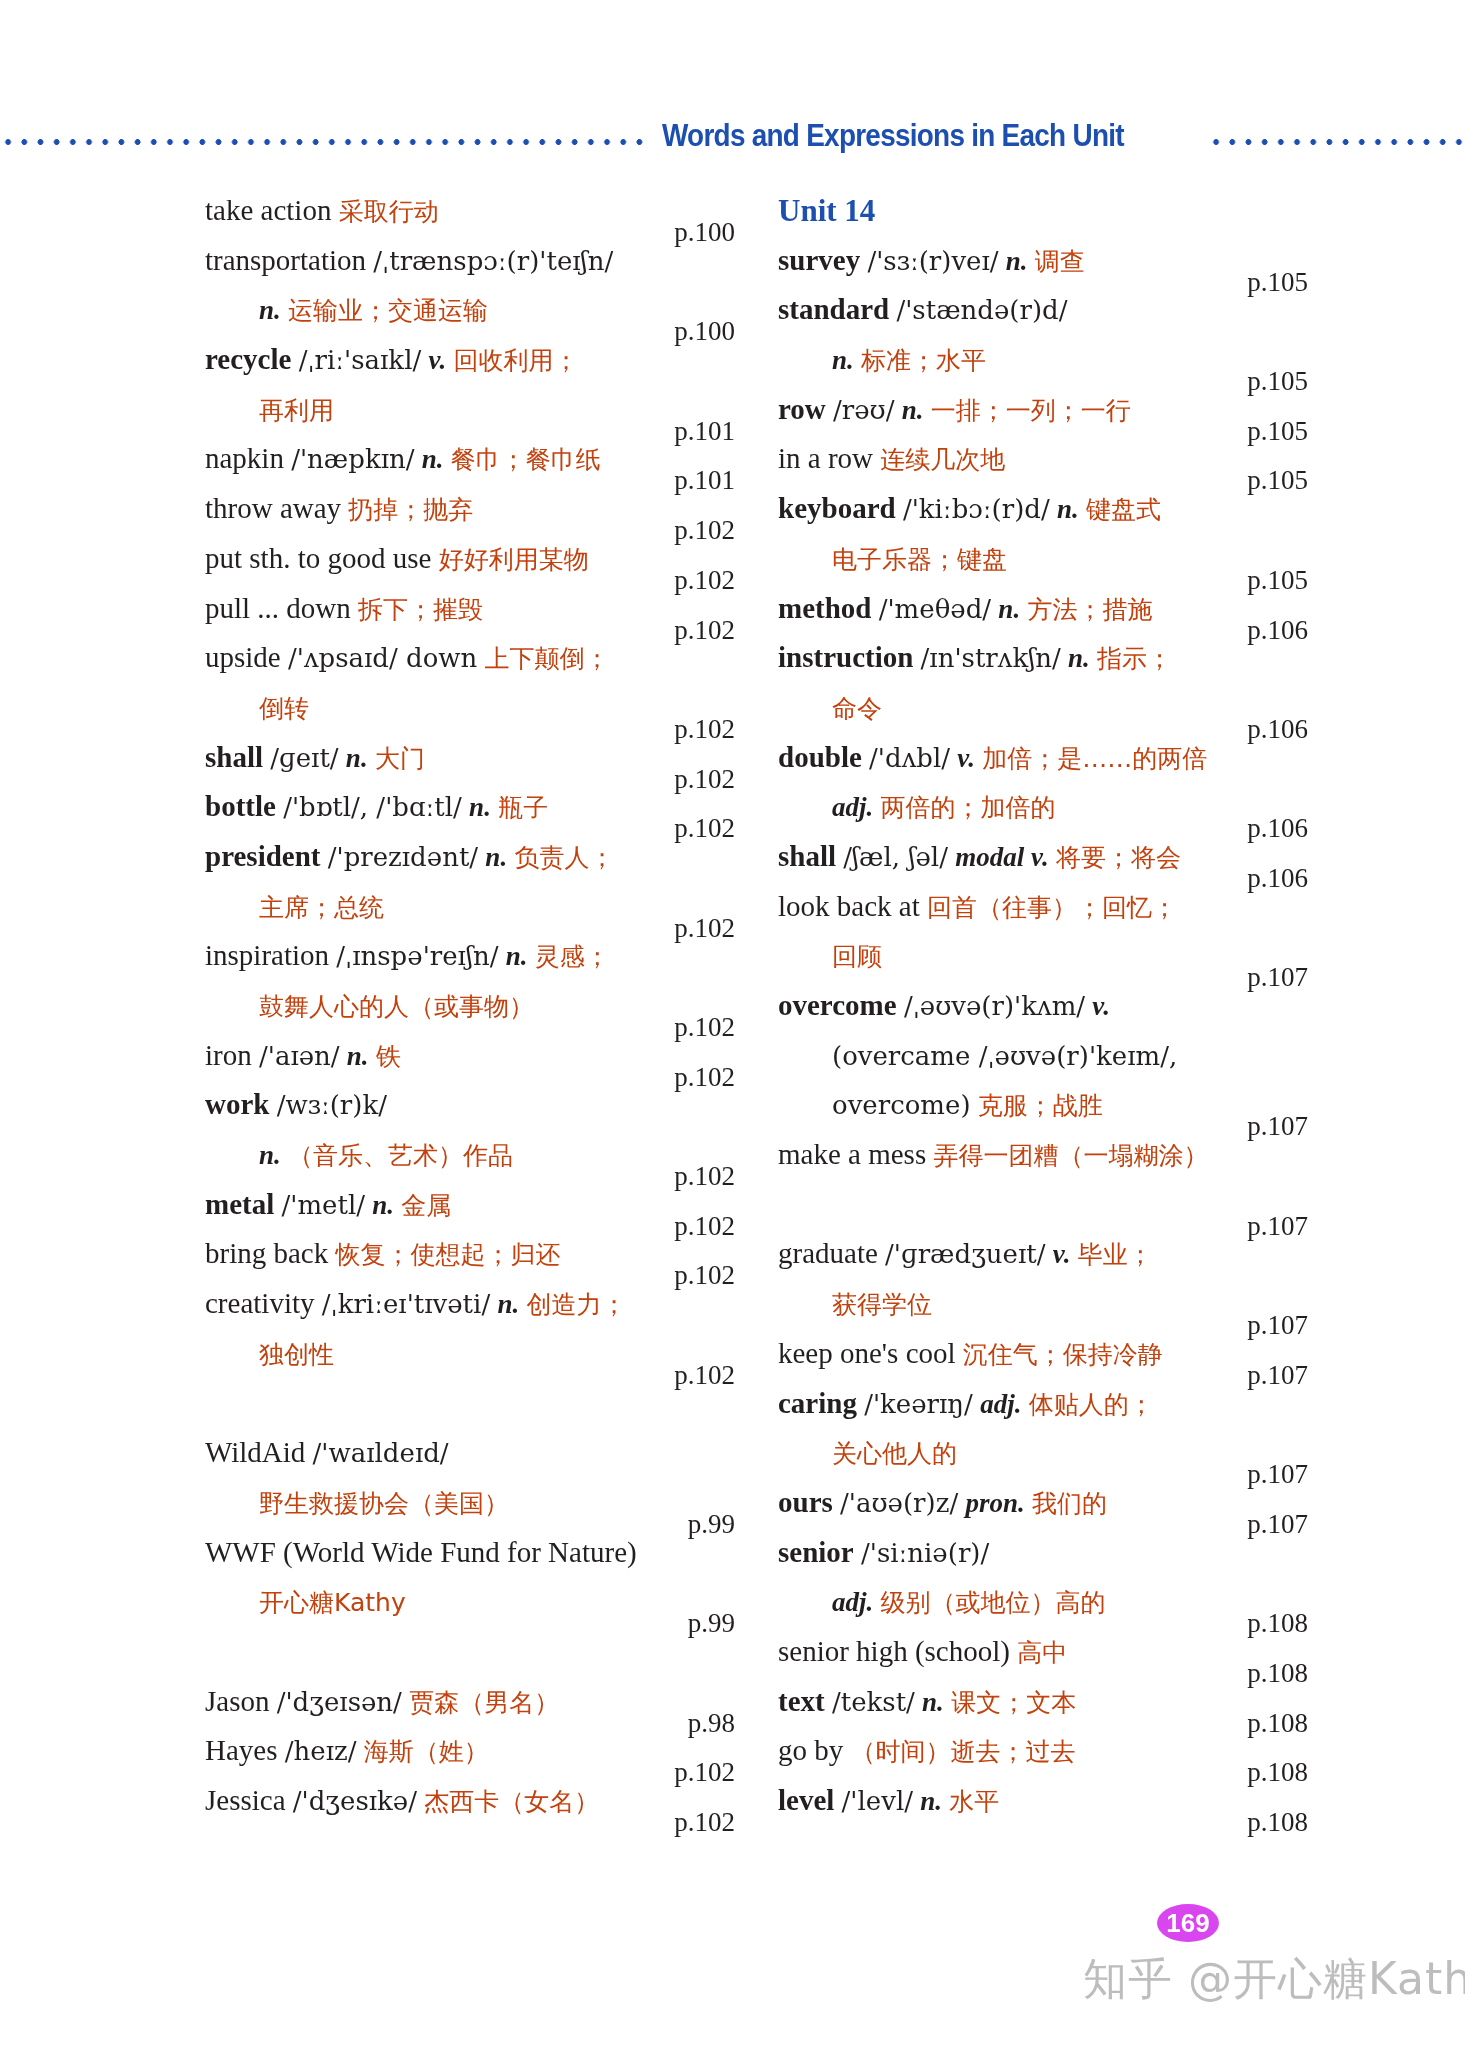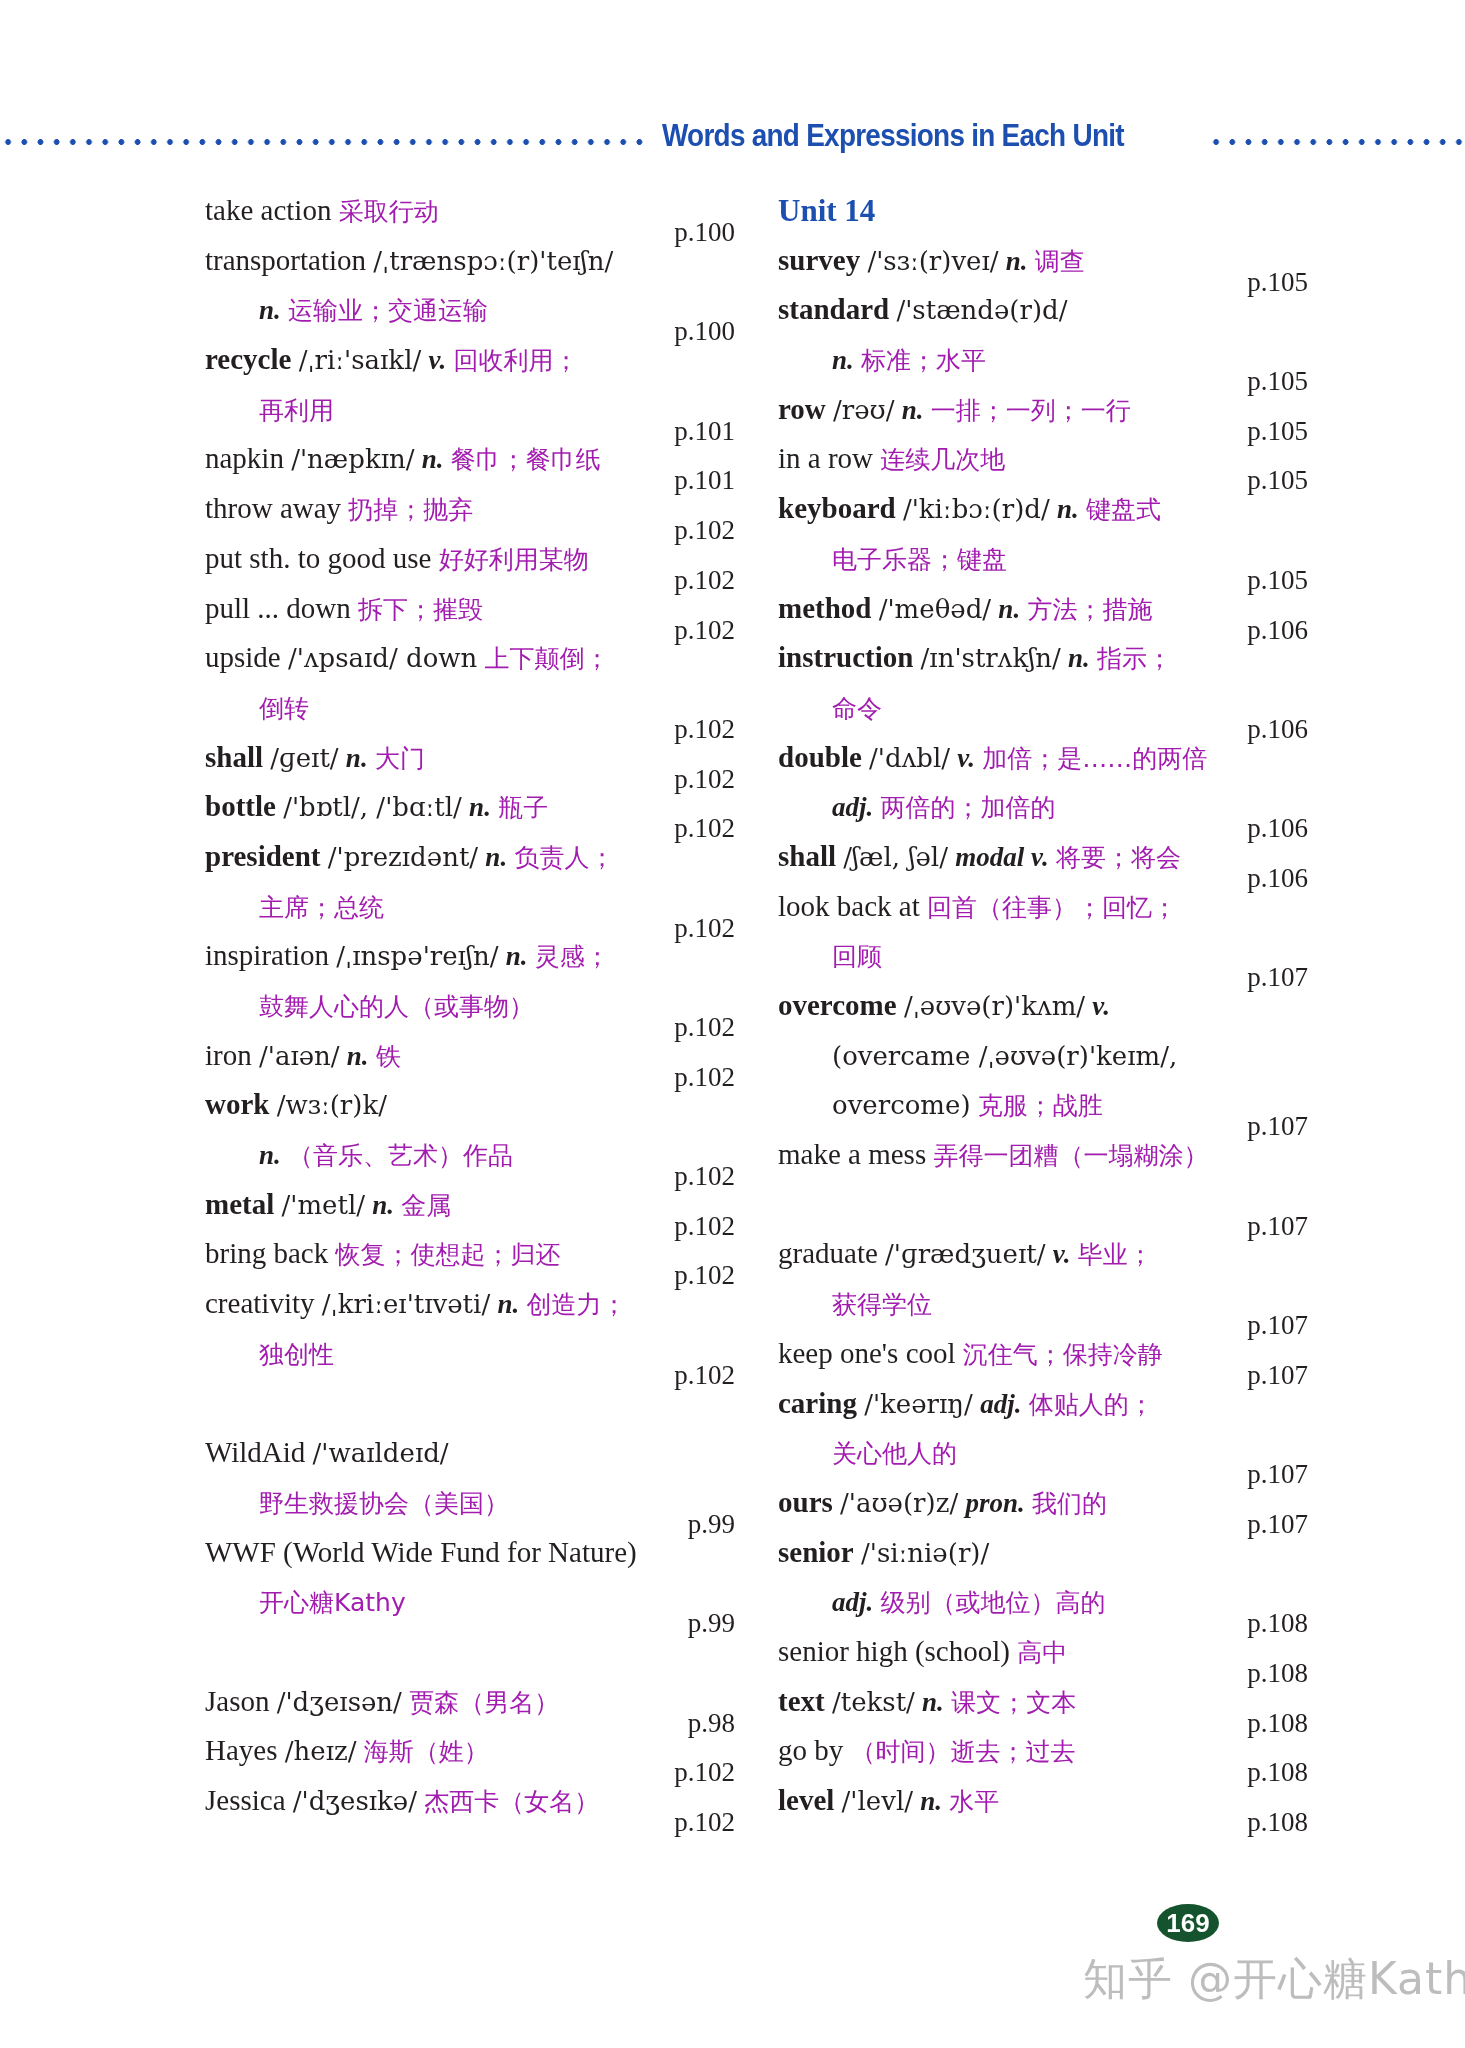--- a/index.html
+++ b/index.html
@@ -19,25 +19,25 @@
   .col-left { left: 205px; }
   .col-right { left: 778px; }
   .line { position: relative; height: 49.7px; line-height: 49.7px; font-size: 29px; white-space: nowrap; }
   .line.indent .text { padding-left: 54px; }
   .line.gap { height: 49.7px; }
   .text { display: inline-block; }
   .word { font-weight: normal; }
   .word.bold { font-weight: bold; }
   .ipa { font-family: "DejaVu Serif", serif; font-size: 26px; }
   .pos { font-style: italic; font-weight: bold; font-size: 27px; }
-  .cn { font-family: "DejaVu Sans", sans-serif; font-size: 25px; color: #a21caf; }
+  .cn { font-family: "DejaVu Sans", sans-serif; font-size: 25px; color: #c2410c; }
   .page { position: absolute; right: 0; top: 0; font-size: 27px; margin-top: 22px; }
   .unit-title { color: #1d4fb0; font-weight: bold; font-size: 31px; }
   .page-badge { position: absolute; left: 1157px; top: 1904px; width: 62px; height: 38px; border-radius: 50%;
-                background: #14532d; color: #fff; font-family: "Liberation Sans", sans-serif; font-weight: bold;
+                background: #d946ef; color: #fff; font-family: "Liberation Sans", sans-serif; font-weight: bold;
                 font-size: 26px; text-align: center; line-height: 38px; }
   .watermark { position: absolute; left: 1083px; top: 1950px; font-family: "DejaVu Sans", sans-serif;
                font-size: 44px; color: #bdbdbd; white-space: nowrap; letter-spacing: 1px; }
 </style>
 </head>
 <body>
 
 <div class="header">
   <div class="dots-left"></div>
   <div class="header-title">Words and Expressions in Each Unit</div>

